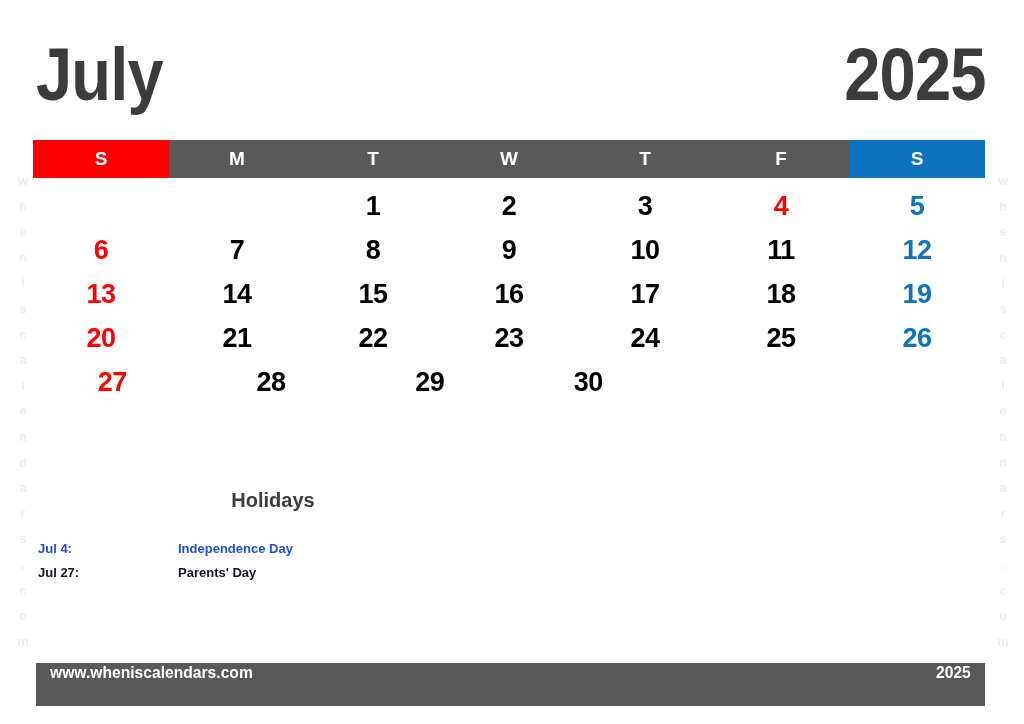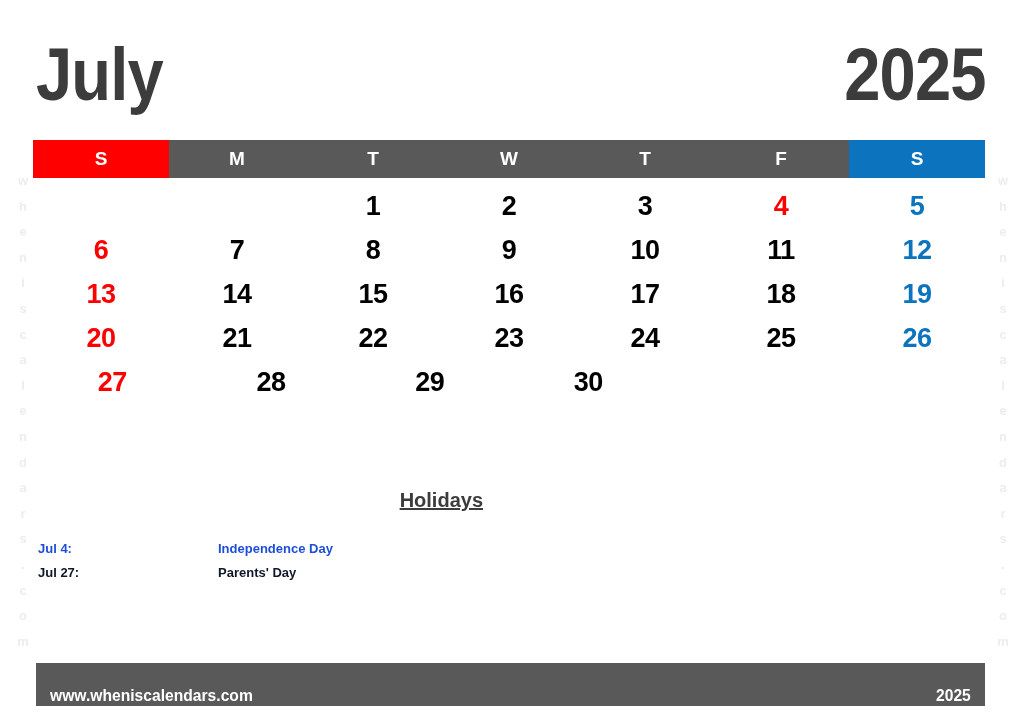--- a/index.html
+++ b/index.html
@@ -114,39 +114,38 @@
   .holidays-block {
     position: absolute;
     left: 33px;
     top: 488px;
     width: 450px;
   }
   .section-heading {
     color: #3c3c3c;
     font-size: 20px;
     font-weight: bold;
-    text-align: right;
+    text-align: center;
     line-height: 24px;
-    text-decoration: underline;
   }
   .holidays-heading { padding-left: 30px; }
   .holiday-list {
     margin-top: 24px;
   }
   .holiday-row {
     display: flex;
     height: 24px;
     align-items: center;
     font-size: 13px;
     font-weight: bold;
   }
   .holiday-row.red  { color: #1d4ed8; }
   .holiday-row.dark { color: #0f172a; }
   .holiday-date { width: 140px; padding-left: 5px; }
-  .holiday-name { flex: 1; margin-left: 40px; }
+  .holiday-name { flex: 1; }
 
   
   .notes-block {
     position: absolute;
     left: 578px;
     top: 488px;
     width: 410px;
   }
   .notes-lines { margin-top: 24px; }
   .note-line {
@@ -156,21 +155,21 @@
 
   
   .footer-bar {
     position: absolute;
     left: 36px;
     top: 663px;
     width: 949px;
     height: 43px;
     background: #595959;
     display: flex;
-    align-items: flex-end;
+    align-items: flex-start;
     justify-content: space-between;
     padding: 0 14px;
     box-sizing: border-box;
   }
   .footer-url, .footer-year {
     color: #ffffff;
     font-size: 17px;
     font-weight: bold;
     letter-spacing: 0;
     transform: scaleX(0.92);

